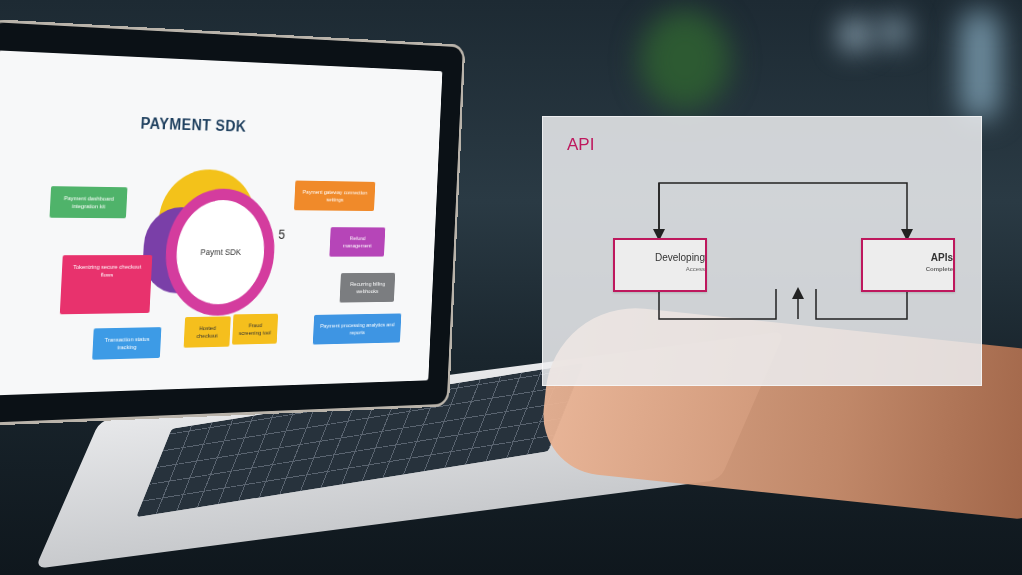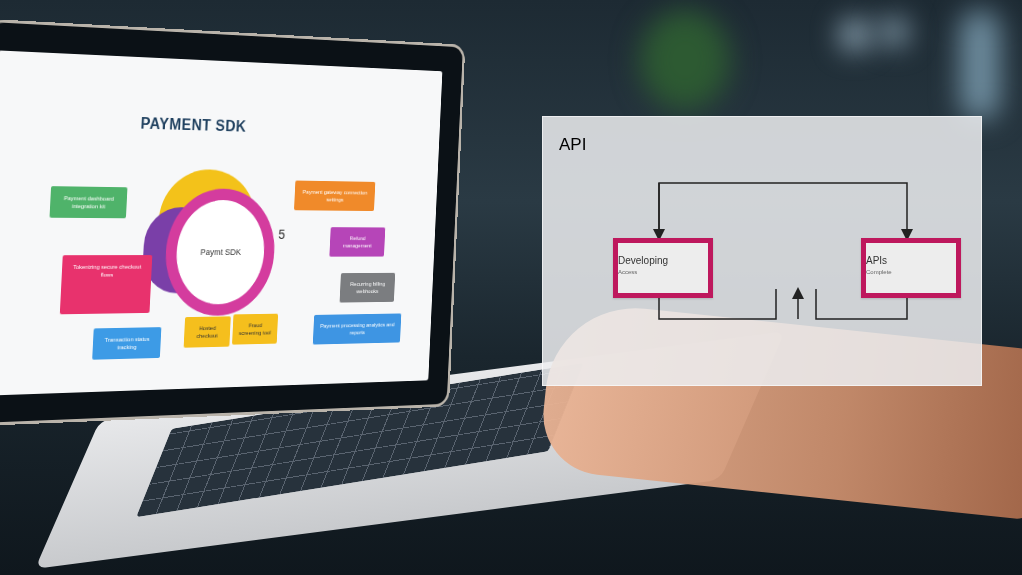--- a/index.html
+++ b/index.html
@@ -20,22 +20,22 @@
   .hub-purple{position:absolute;left:165px;top:155px;width:80px;height:90px;border-radius:45px;background:#7a3fa8;}
   .hub-pink{position:absolute;left:230px;top:150px;width:80px;height:80px;border-radius:40px;background:#d23a9a;}
   .hub-ring{position:absolute;left:190px;top:135px;width:100px;height:110px;border-radius:50%;border:12px solid #d43c9e;background:#fff;display:flex;align-items:center;justify-content:center;font-size:9px;color:#333;text-align:center;}
   
   .base{position:absolute;left:90px;top:375px;width:640px;height:150px;background:linear-gradient(180deg,#e7e8ea,#c8cacd);
     transform:skewX(-30deg) rotate(-8deg);border-radius:10px;}
   .keyboard{position:absolute;left:170px;top:395px;width:380px;height:90px;background:#27323c;transform:skewX(-30deg) rotate(-10deg);border-radius:4px;
     background-image:repeating-linear-gradient(90deg,transparent 0 18px,#5a6470 18px 19px),repeating-linear-gradient(0deg,transparent 0 16px,#5a6470 16px 17px);}
   
   .api-panel{position:absolute;left:542px;top:116px;width:438px;height:268px;background:rgba(236,238,240,0.86);border:1px solid rgba(255,255,255,0.6);}
-  .api-title{position:absolute;left:16px;top:18px;font-size:17px;color:#000000;}
-  .node{position:absolute;width:90px;height:50px;background:#ededed;border:5px solid #be185d;box-shadow:0 1px 2px rgba(0,0,0,.15);text-align:left;}
+  .api-title{position:absolute;left:24px;top:18px;font-size:17px;color:#be185d;}
+  .node{position:absolute;width:90px;height:50px;background:#ededed;border:2px solid #be185d;box-shadow:0 1px 2px rgba(0,0,0,.15);text-align:right;}
   .node .t{font-size:10px;color:#333;margin-top:12px;}
   .node .s{font-size:6px;color:#666;margin-top:3px;}
   .hand{position:absolute;left:545px;top:325px;width:500px;height:170px;background:linear-gradient(90deg,#e9b394,#c98d6c 60%,#a8694a);
     border-radius:90px 20px 20px 60px;transform:rotate(6deg);opacity:.95;}
   svg{position:absolute;left:0;top:0;}
 </style>
 </head>
 <body>
 
 <div class="scene">
@@ -82,18 +82,18 @@
       <polyline points="116,120 116,66 364,66 364,118" fill="none" stroke="#222" stroke-width="1.5" marker-end="url(#ar)"></polyline>
       <line x1="116" y1="66" x2="116" y2="118" stroke="#222" stroke-width="1.5" marker-end="url(#ar)"></line>
       <polyline points="116,172 116,202 233,202 233,172" fill="none" stroke="#222" stroke-width="1.5"></polyline>
       <polyline points="273,172 273,202 364,202 364,172" fill="none" stroke="#222" stroke-width="1.5"></polyline>
       <line x1="255" y1="202" x2="255" y2="176" stroke="#222" stroke-width="1.5" marker-end="url(#ar)"></line>
     </svg>
     <div class="node" style="left:70px;top:121px;">
       <div class="t">Developing</div>
       <div class="s">Access</div>
     </div>
-    <div class="node" style="left:318px;top:121px;">
+    <div class="node" style="left:318px;top:121px;font-weight:bold;">
       <div class="t">APIs</div>
       <div class="s">Complete</div>
     </div>
   </div>
 </div>
 
 </body></html>

